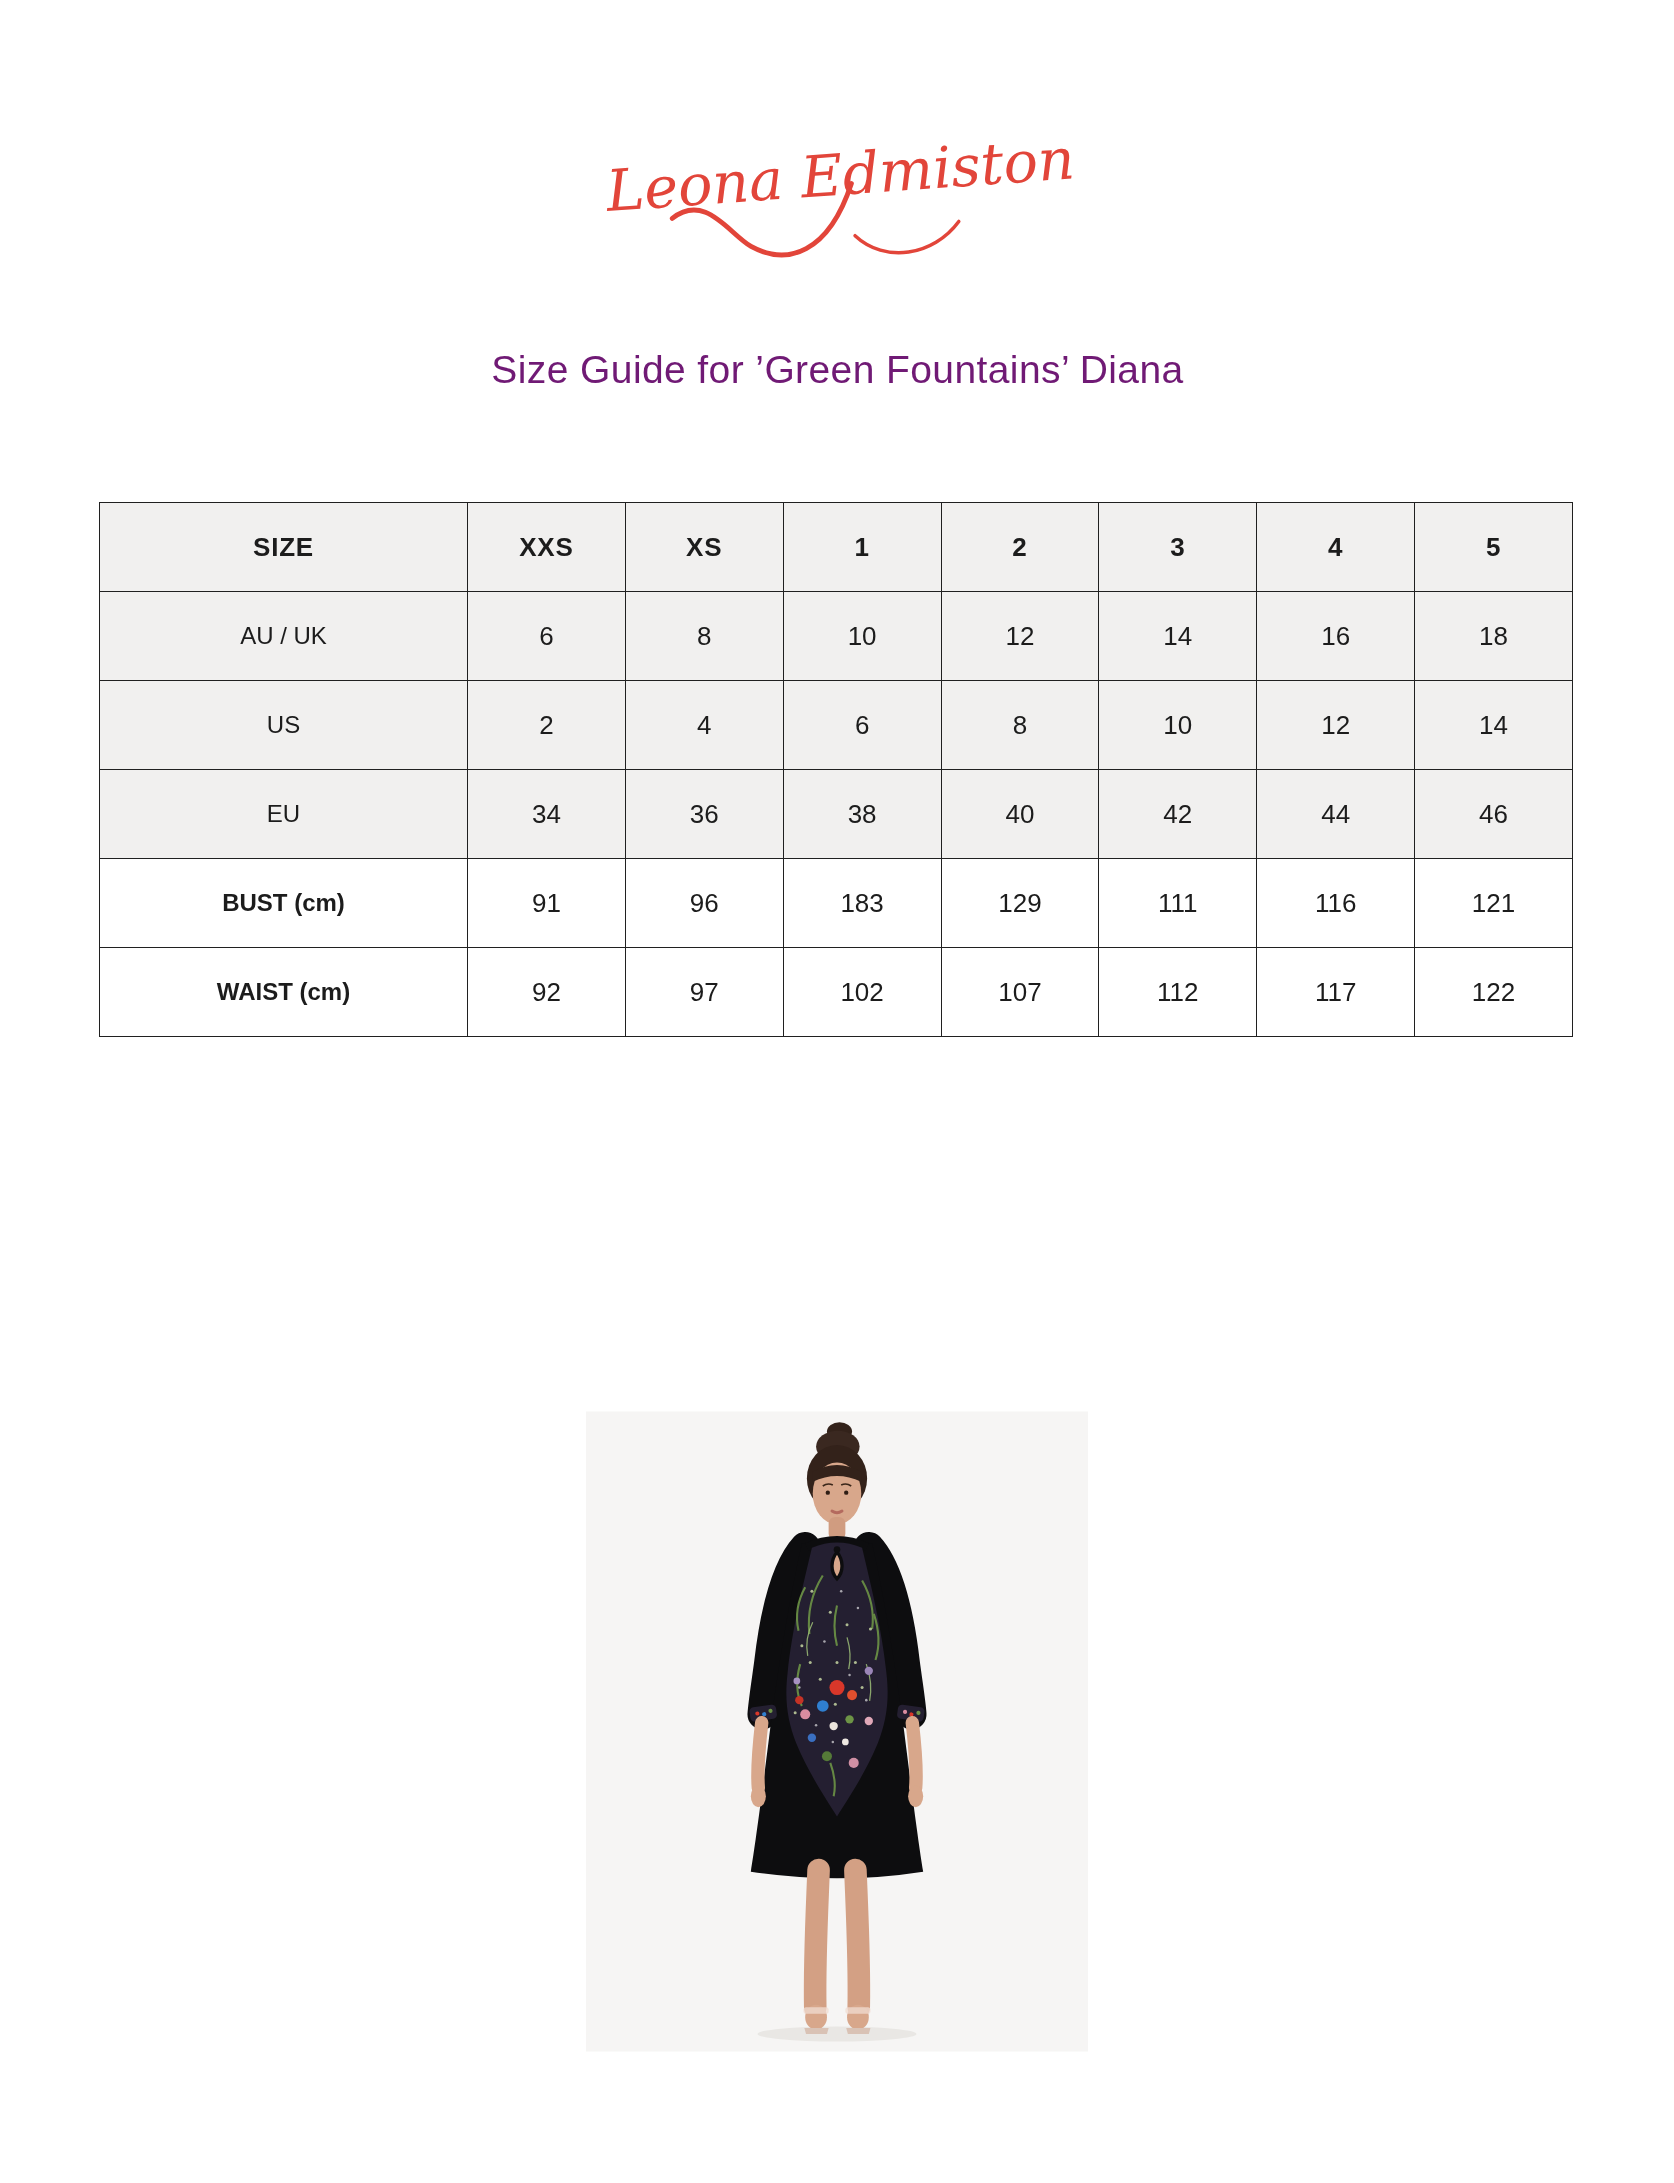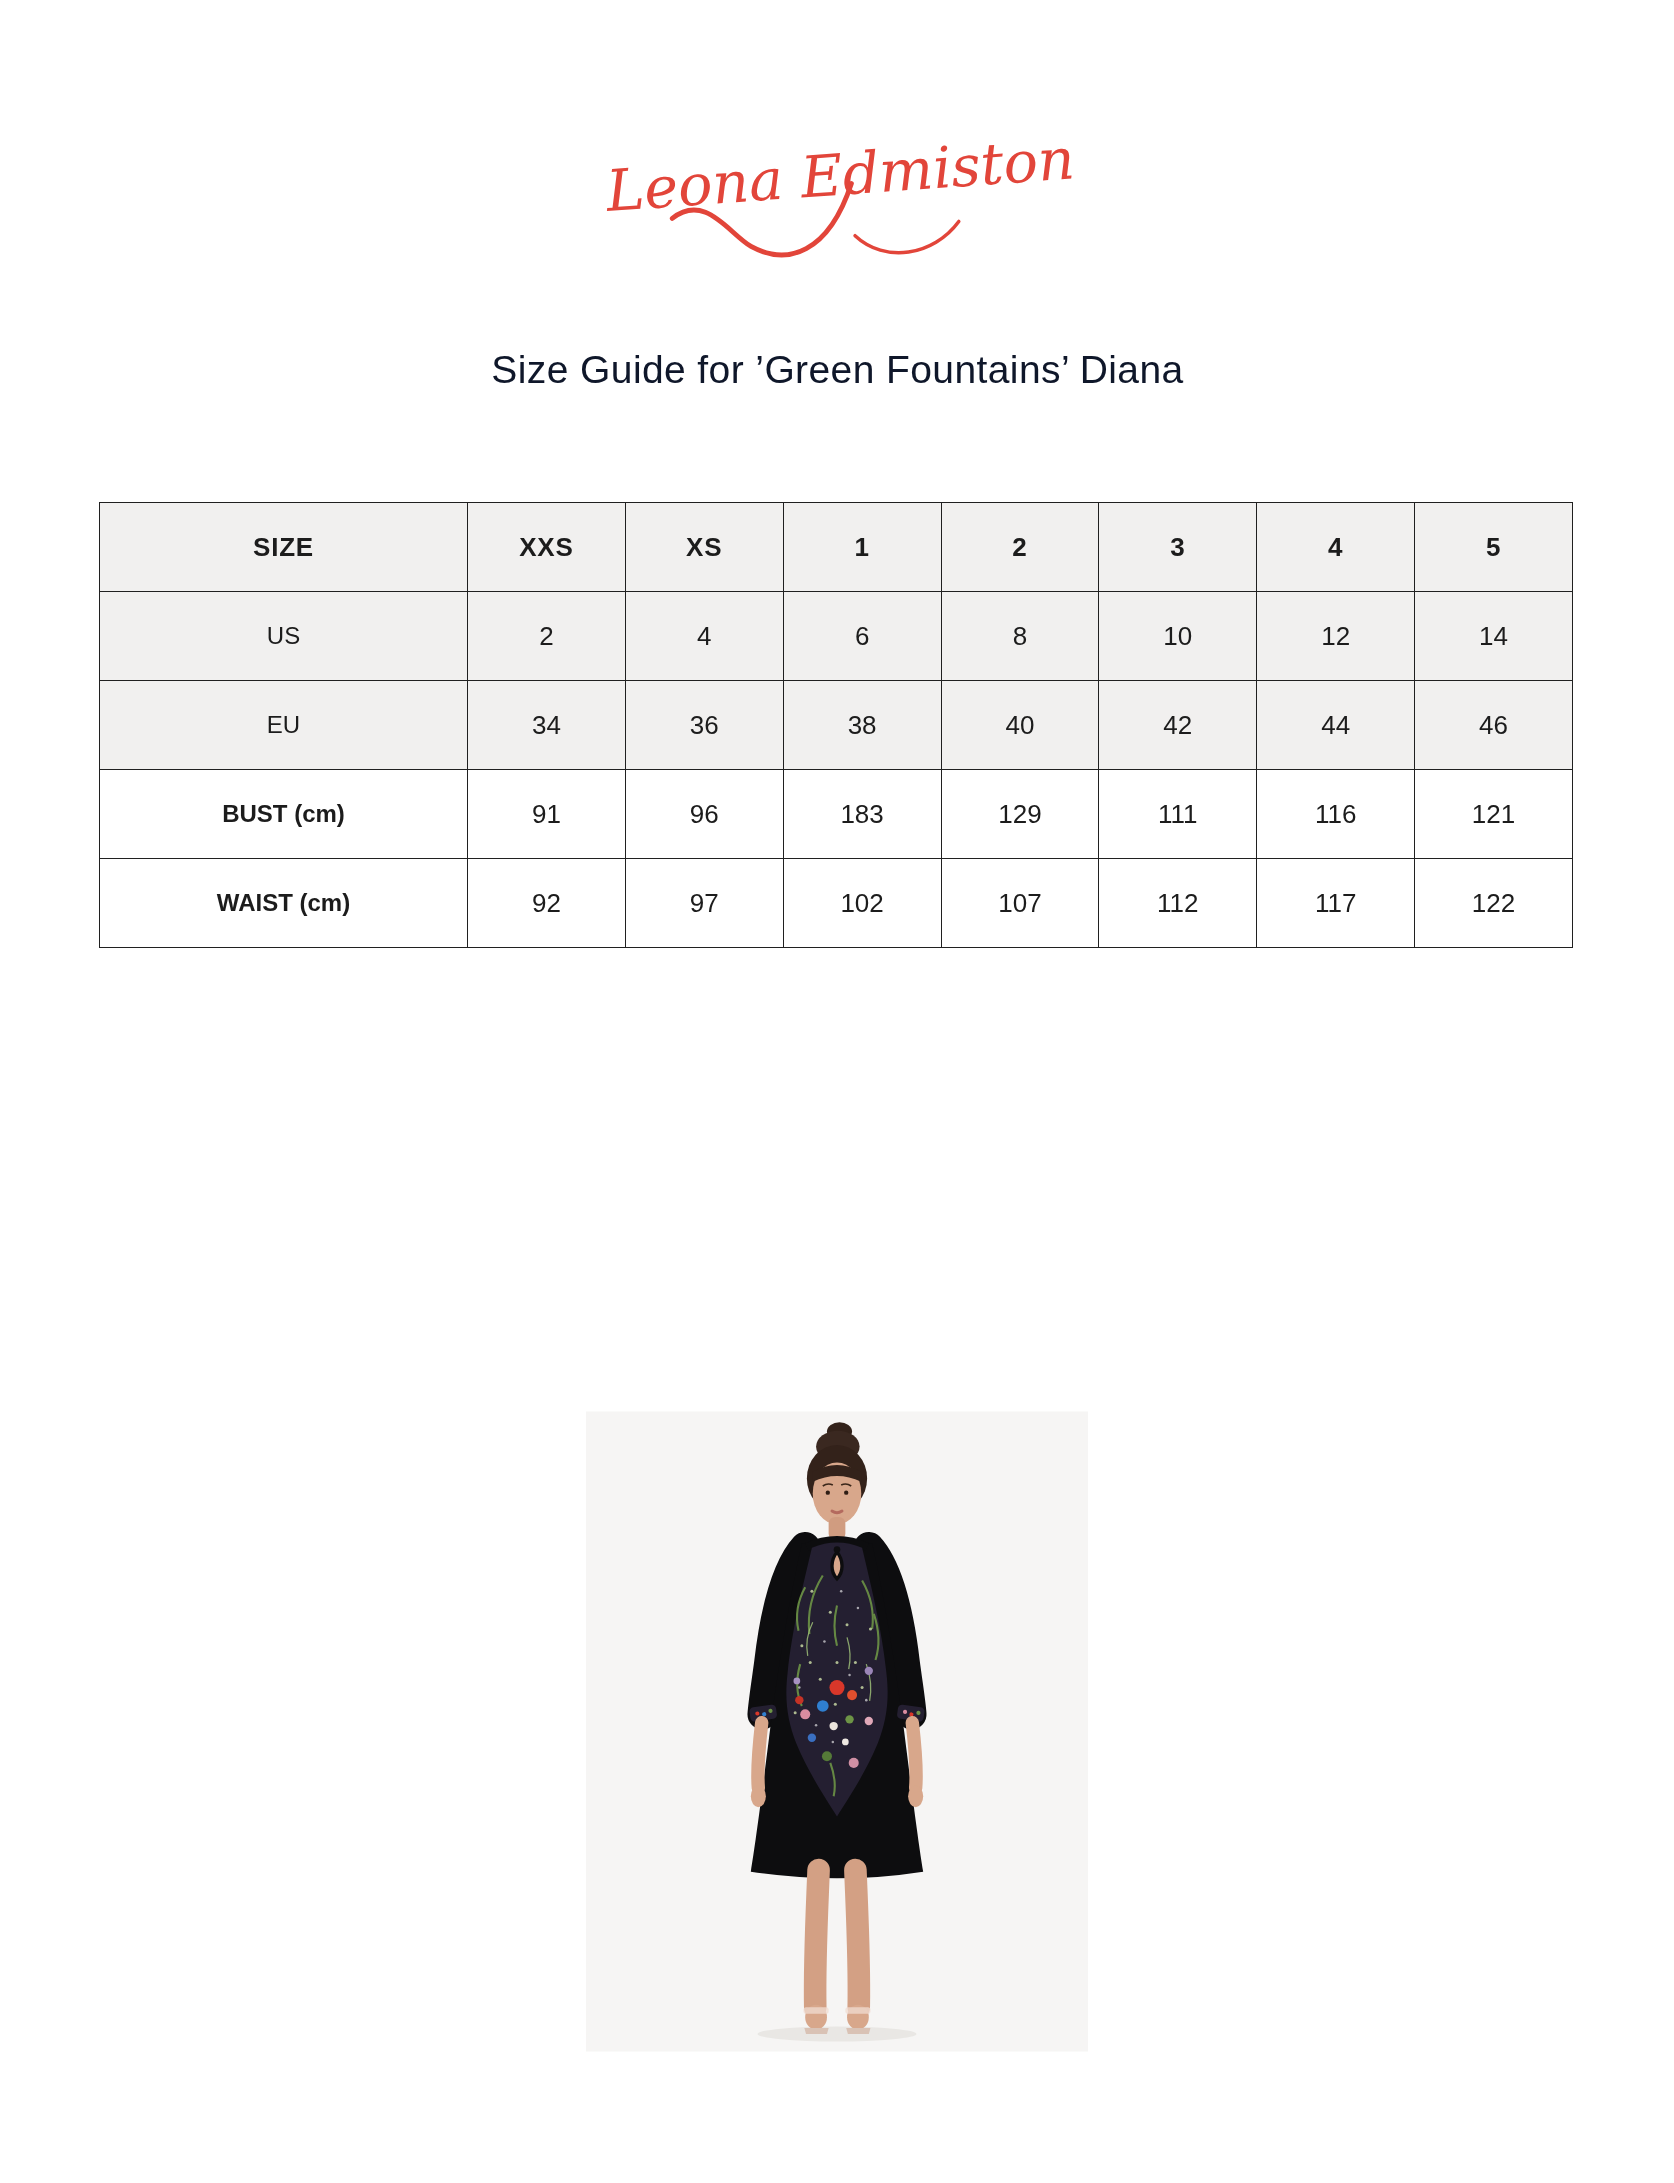--- a/index.html
+++ b/index.html
@@ -6,21 +6,21 @@
   .page{
     position:relative;width:1675px;height:2183px;background:#ffffff;
     font-family:"Liberation Sans",sans-serif;overflow:hidden;
   }
   
   .logo-wrap{position:absolute;top:80px;left:0;width:100%;text-align:center;}
   .logo-svg{width:469px;height:209px;}
   
   .title{
     position:absolute;top:348px;left:0;width:100%;text-align:center;
-    font-size:39px;font-weight:400;color:#0f172a;letter-spacing:0.4px;
+    font-size:39px;font-weight:400;color:#701a75;letter-spacing:0.4px;
   }
   
   table.size-table{
     position:absolute;left:99px;top:502px;width:1474px;
     border-collapse:collapse;table-layout:fixed;
   }
   table.size-table col.c0{width:368px;}
   table.size-table th,
   table.size-table td{
     border:1.7px solid #202020;height:88px;text-align:center;vertical-align:middle;
@@ -66,20 +66,30 @@
           <th>XS</th>
           <th>1</th>
           <th>2</th>
           <th>3</th>
           <th>4</th>
           <th>5</th>
         </tr>
       </thead>
     <tbody>
         <tr class="shaded">
+          <td class="lbl">AU / UK</td>
+          <td class="val">6</td>
+          <td class="val">8</td>
+          <td class="val">10</td>
+          <td class="val">12</td>
+          <td class="val">14</td>
+          <td class="val">16</td>
+          <td class="val">18</td>
+        </tr>
+        <tr class="shaded">
           <td class="lbl">US</td>
           <td class="val">2</td>
           <td class="val">4</td>
           <td class="val">6</td>
           <td class="val">8</td>
           <td class="val">10</td>
           <td class="val">12</td>
           <td class="val">14</td>
         </tr>
         <tr class="shaded">

